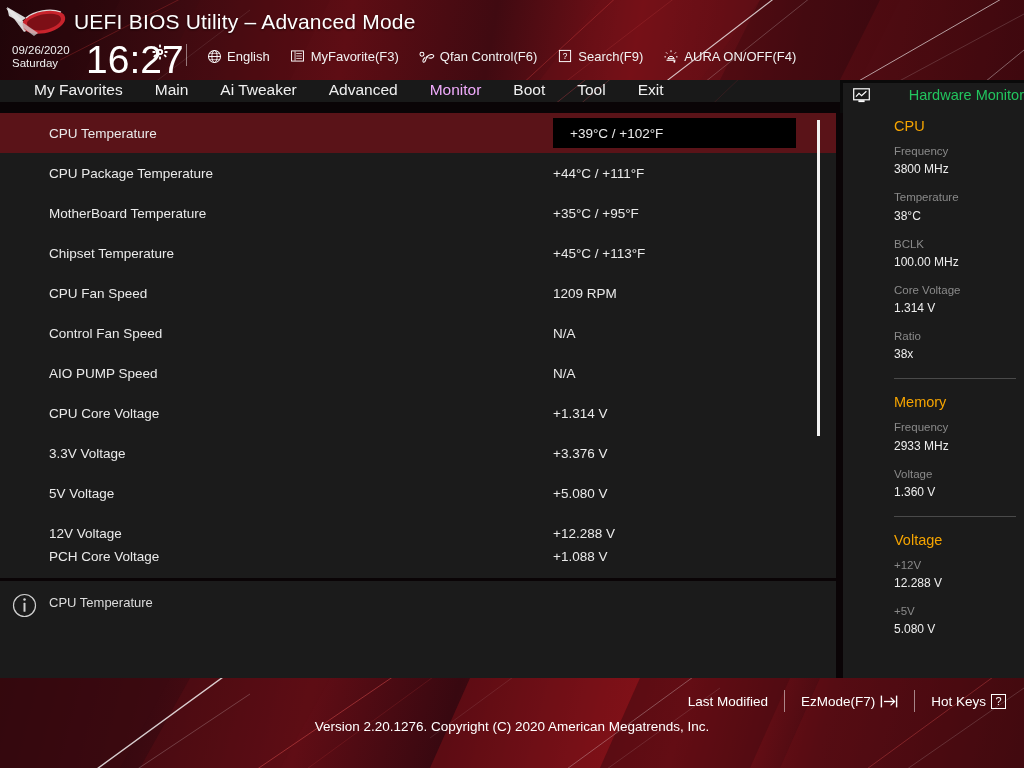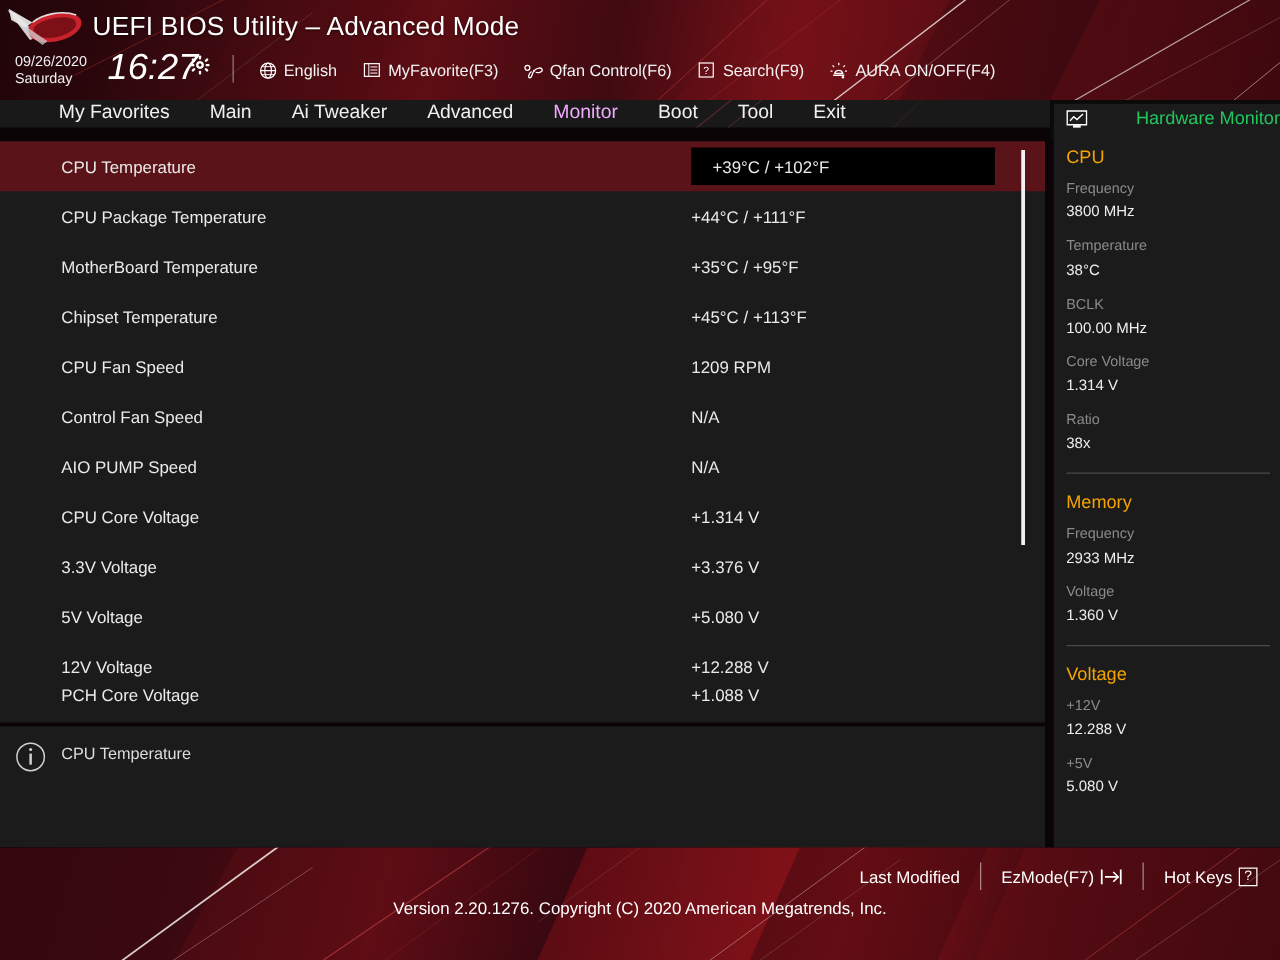--- a/index.html
+++ b/index.html
@@ -27,21 +27,21 @@
     font-size:21px; font-weight:400; color:#ffffff; letter-spacing:.2px;
     text-shadow:0 1px 2px rgba(0,0,0,.6);
   }
   .rog-logo { position:absolute; left:4px; top:2px; width:66px; height:42px; }
 
   .hdr-datetime { position:absolute; left:12px; top:44px; line-height:1.15; }
   .hdr-date { font-size:11.5px; color:#f0f0f0; display:block; }
   .hdr-day  { font-size:11.5px; color:#f0f0f0; display:block; }
   .hdr-clock {
     position:absolute; left:86px; top:38px;
-    font-size:29px; font-weight:400; color:#ffffff; letter-spacing:0px;font-style:italic;
+    font-size:39px; font-weight:400; color:#ffffff; letter-spacing:0px;
   }
   .hdr-gear { position:absolute; left:152px; top:44px; width:16px; height:16px; }
   .hdr-divider {
     position:absolute; left:186px; top:44px; width:1px; height:22px;
     background:rgba(255,255,255,.45);
   }
   .hdr-actions {
     position:absolute; left:206px; top:45px; height:22px;
     display:flex; align-items:center; gap:0px;
   }
@@ -49,21 +49,21 @@
     display:flex; align-items:center; gap:5px;
     font-size:13px; color:#f2f2f2; margin-right:20px;
     white-space:nowrap;
   }
   .hdr-item .ic { display:inline-flex; width:16px; height:16px; align-items:center; justify-content:center; flex:0 0 16px; }
 
   
   .tabbar {
     position:absolute; left:0; top:80px; width:840px; height:22px;
     background:#191919;
-    display:flex; align-items:center; padding-left:47px;
+    display:flex; align-items:center; padding-left:34px;
     overflow:hidden;
   }
   .tabbar-bg-streak { position:absolute; inset:0; pointer-events:none; }
   .tab {
     position:relative; font-size:15.5px; color:#f0f0f0;
     margin-right:32px; padding-bottom:2px; white-space:nowrap; z-index:2;
   }
   .tab.active { color:#f0abfc; }
   .tab.active::after {
     content:""; position:absolute; left:0; right:0; bottom:-3px; height:2px;
@@ -117,21 +117,21 @@
   
   .sidebar {
     position:absolute; left:843px; top:83px; width:181px; height:595px;
     background:#1b1b1b; padding:0 0 0 10px; overflow:hidden;
   }
   .hw-title {
     display:flex; align-items:center; gap:6px;
     margin-top:4px; font-size:14.5px; color:#22c55e;justify-content:space-between;
   }
   .hw-title .mon-ic { width:17px; height:15px; flex:0 0 17px; }
-  .sb-group { margin-top:15px; }
+  .sb-group { margin-top:15px;margin-left:41px; }
   .sb-group-title { font-size:14.5px; color:#f5a400; margin-bottom:9px; }
   .sb-pairs { display:flex; flex-wrap:wrap; }
   .sb-cell { width:88px; margin-bottom:11px; }
   .sb-cell.full { width:176px; }
   .sb-key { font-size:11.5px; color:#8a8a8a; line-height:1.5; }
   .sb-val { font-size:12px; color:#eeeeee; line-height:1.5; }
   .sb-sep { height:1px; background:#4a4a4a; margin:4px 8px 0 0; }
 
   
   .footer {

